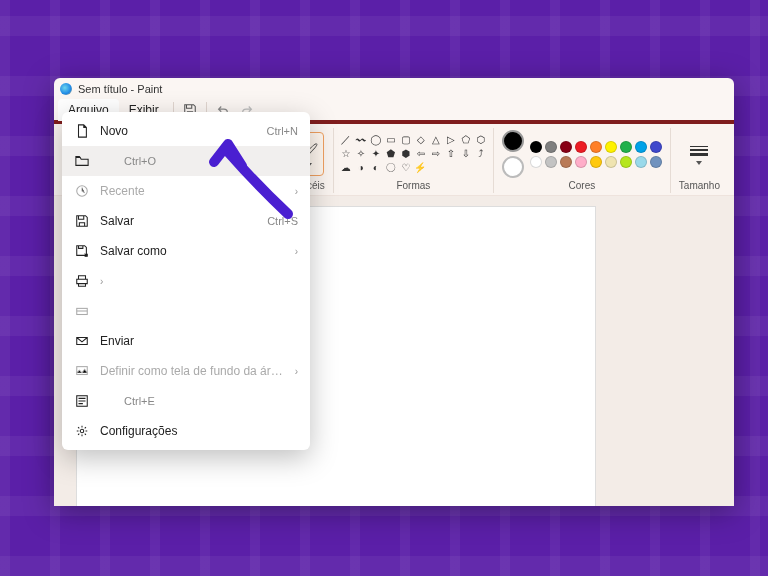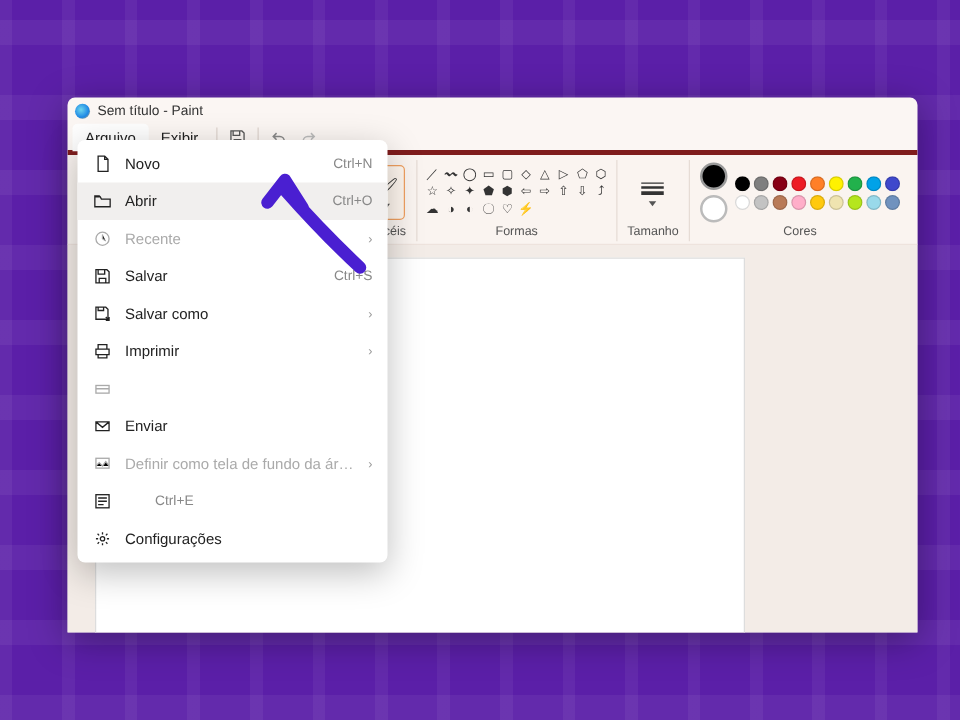--- a/index.html
+++ b/index.html
@@ -288,34 +288,20 @@
             <span>⚡</span>
             <span></span>
             <span></span>
             <span></span>
             <span></span>
         </div>
       </div>
       <div class="ribbon-label">Formas</div>
     </div>
 
-    <div class="ribbon-group">
-      <div class="ribbon-body">
-        <div class="size-swatch">
-          <div class="size-lines">
-            <div></div>
-              <div></div>
-              <div></div>
-          </div>
-          <span class="caret" style="margin-top:3px"></span>
-        </div>
-      </div>
-      <div class="ribbon-label">Tamanho</div>
-    </div>
-
     <div class="ribbon-group" style="flex:1">
       <div class="ribbon-body">
         <div class="colors">
           <div class="color-primary-wrap">
             <div class="color-primary"></div>
             <div class="color-secondary"></div>
           </div>
           <div class="palette" id="palette">
               <div style="background: rgb(0, 0, 0);"></div>
               <div style="background: rgb(127, 127, 127);"></div>
@@ -333,20 +319,34 @@
               <div style="background: rgb(255, 201, 14);"></div>
               <div style="background: rgb(239, 228, 176);"></div>
               <div style="background: rgb(181, 230, 29);"></div>
               <div style="background: rgb(153, 217, 234);"></div>
               <div style="background: rgb(112, 146, 190);"></div>
             </div>
         </div>
       </div>
       <div class="ribbon-label">Cores</div>
     </div>
+
+    <div class="ribbon-group">
+      <div class="ribbon-body">
+        <div class="size-swatch">
+          <div class="size-lines">
+            <div></div>
+              <div></div>
+              <div></div>
+          </div>
+          <span class="caret" style="margin-top:3px"></span>
+        </div>
+      </div>
+      <div class="ribbon-label">Tamanho</div>
+    </div>
   </div>
 
   <div class="canvas-area">
     <div class="canvas"></div>
   </div>
 </div>
 
 <div class="dropdown" id="file-dropdown">
     <div class="dd-item">
       <span class="dd-icon">
@@ -356,21 +356,20 @@
       </span>
       <span class="dd-label">Novo</span>
       <span class="dd-accel">Ctrl+N</span>
     </div>
     <div class="dd-item hover">
       <span class="dd-icon">
         <svg width="14" height="14" viewBox="0 0 16 16">
           <path fill="none" stroke="currentColor" stroke-width="1.2" d="M1 4h5l1 2h8v7H1z M1 4V3h4l1 1"></path>
         </svg>
       </span>
-      <span class="dd-label">Abrir</span>
       <span class="dd-accel">Ctrl+O</span>
     </div>
     <div class="dd-item disabled">
       <span class="dd-icon">
         <svg width="14" height="14" viewBox="0 0 16 16">
           <circle cx="8" cy="8" r="6" fill="none" stroke="currentColor" stroke-width="1.2"></circle>
           <path stroke="currentColor" stroke-width="1.2" d="M8 4v4l3 2"></path>
         </svg>
       </span>
       <span class="dd-label">Recente</span>
@@ -394,21 +393,20 @@
       </span>
       <span class="dd-label">Salvar como</span>
       <span class="chev">›</span>
     </div>
     <div class="dd-item">
       <span class="dd-icon">
         <svg width="14" height="14" viewBox="0 0 16 16">
           <path fill="none" stroke="currentColor" stroke-width="1.2" d="M4 6V2h8v4 M2 6h12v5h-2v3H4v-3H2z M4 11h8"></path>
         </svg>
       </span>
-      <span class="dd-label">Imprimir</span>
       <span class="chev">›</span>
     </div>
     <div class="dd-item disabled">
       <span class="dd-icon">
         <svg width="14" height="14" viewBox="0 0 16 16">
           <rect x="2" y="5" width="12" height="7" fill="none" stroke="currentColor" stroke-width="1.2"></rect>
           <path stroke="currentColor" stroke-width="1.2" d="M2 8h12"></path>
         </svg>
       </span>
     </div>

